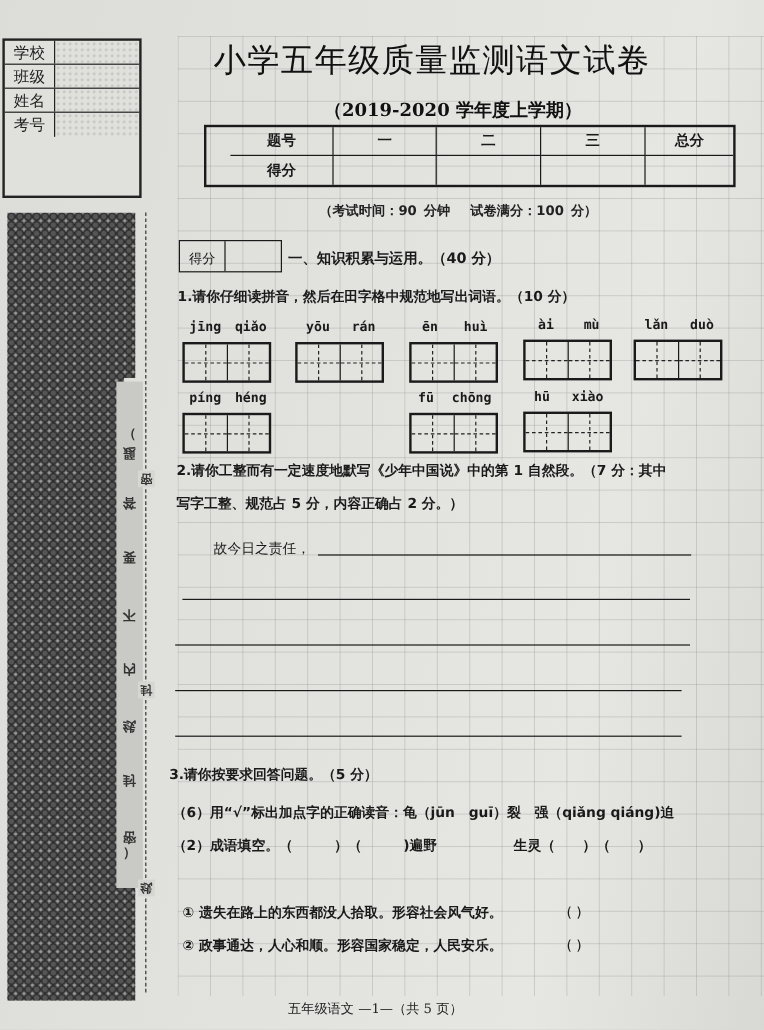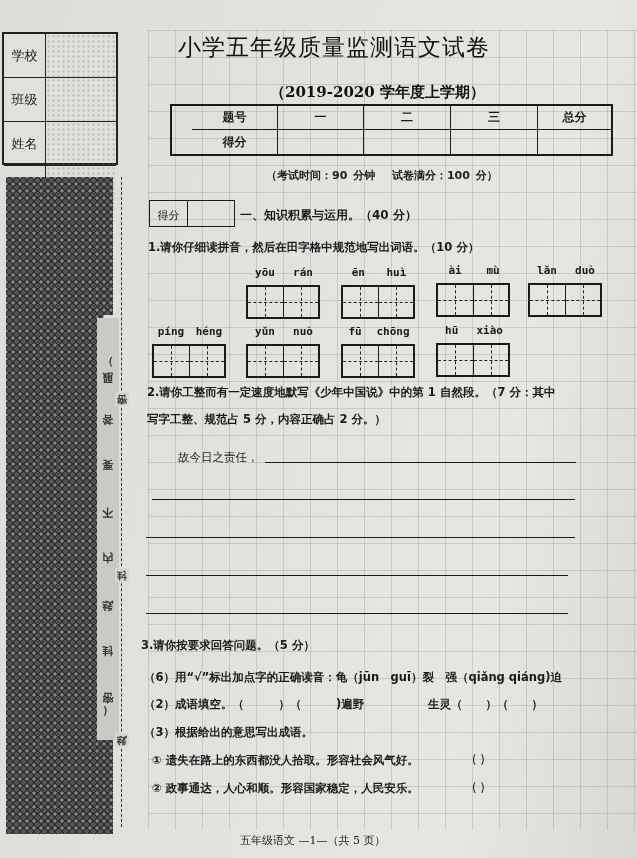--- a/index.html
+++ b/index.html
@@ -20,21 +20,21 @@
     background-image:
       linear-gradient(to right, rgba(150,150,150,0.35) 1px, transparent 1px),
       linear-gradient(to bottom, rgba(150,150,150,0.35) 1px, transparent 1px);
     background-size: 27px 27px;
   }
   
   .info-table {
     position: absolute; left: 2px; top: 32px; width: 116px; height: 133px;
     border: 2px solid #222; border-collapse: collapse; background: #e0e0dd;
   }
-  .info-row { display: flex; height: 44px; border-bottom: 1.5px solid #222; }
+  .info-row { display: flex; height: 20px; border-bottom: 1.5px solid #222; }
   .info-row:last-child { border-bottom: none; }
   .info-label {
     width: 42px; border-right: 1.5px solid #222; font-family: "DejaVu Sans", sans-serif;
     font-size: 13px; display: flex; align-items: center; justify-content: center; color: #222;
   }
   .info-value {
     flex: 1;
     background-image: radial-gradient(circle, rgba(120,120,120,0.25) 1px, transparent 1.5px);
     background-size: 5px 5px;
   }
@@ -65,21 +65,21 @@
   .seal-mark {
     position: absolute; left: 115px; width: 14px; text-align: center;
     font-family: "DejaVu Sans", sans-serif; font-size: 10px; font-weight: bold; color: #333;
     background: #d6d6d3;
     transform: rotate(180deg) scaleX(-1);
   }
 
   
   .title {
     position: absolute; left: 178px; top: 32px; font-family: "DejaVu Sans", sans-serif;
-    font-size: 23px; letter-spacing: 1px; color: #111; font-weight: normal;
+    font-size: 27px; letter-spacing: 1px; color: #111; font-weight: normal;
   }
   .subtitle {
     position: absolute; left: 270px; top: 83px; font-size: 15px; font-weight: bold; color: #111;
   }
   .score-table {
     position: absolute; left: 170px; top: 104px; width: 443px; height: 52px;
     border: 2px solid #1a1a1a; display: grid;
     grid-template-columns: 86px 86px 87px 87px 1fr; grid-template-rows: 1fr 1fr; padding-left: 20px;
   }
   .score-table .cell {
@@ -184,20 +184,30 @@
   <div class="exam-info">（考试时间：90 分钟　 试卷满分：100 分）</div>
 
   <div class="score-box">
     <div class="lbl">得分</div>
     <div style="flex:1"></div>
   </div>
   <div class="section-title">一、知识积累与运用。（40 分）</div>
 
   <div class="q" style="left:148px; top:240px;">1.请你仔细读拼音，然后在田字格中规范地写出词语。（10 分）</div>
 
+  <div class="pygroup" style="left:152px; top:266px;">
+    <div class="pinyin">
+        <span>jīng</span>
+        <span>qiǎo</span>
+      </div>
+    <div class="tzg">
+        <div class="sq"></div>
+        <div class="sq"></div>
+      </div>
+  </div>
   <div class="pygroup" style="left:246px; top:266px;">
     <div class="pinyin">
         <span>yōu</span>
         <span>rán</span>
       </div>
     <div class="tzg">
         <div class="sq"></div>
         <div class="sq"></div>
       </div>
   </div>
@@ -229,30 +239,20 @@
     <div class="tzg">
         <div class="sq"></div>
         <div class="sq"></div>
       </div>
   </div>
 
   <div class="pygroup" style="left:528px; top:264px;">
     <div class="pinyin">
         <span>lǎn</span>
         <span>duò</span>
-      </div>
-    <div class="tzg">
-        <div class="sq"></div>
-        <div class="sq"></div>
-      </div>
-  </div>
-  <div class="pygroup" style="left:246px; top:325px;">
-    <div class="pinyin">
-        <span>yǔn</span>
-        <span>nuò</span>
       </div>
     <div class="tzg">
         <div class="sq"></div>
         <div class="sq"></div>
       </div>
   </div>
   <div class="pygroup" style="left:341px; top:325px;">
     <div class="pinyin">
         <span>fū</span>
         <span>chōng</span>
@@ -279,20 +279,19 @@
   <div class="writeline" style="left:265px; top:462px; width:311px;"></div>
   <div class="writeline" style="left:152px; top:499px; width:423px;"></div>
   <div class="writeline" style="left:146px; top:537px; width:429px;"></div>
   <div class="writeline" style="left:146px; top:575px; width:422px;"></div>
   <div class="writeline" style="left:146px; top:613px; width:422px;"></div>
 
   <div class="q" style="left:141px; top:638px;">3.请你按要求回答问题。（5 分）</div>
   <div class="q" style="left:144px; top:670px;">（6）用“√”标出加点字的正确读音：龟（jūn　guī）裂　强（qiǎng qiáng)迫</div>
   <div class="q" style="left:144px; top:697px;">（2）成语填空。（　　　）（　　　)遍野</div>
   <div class="q" style="left:428px; top:697px;">生灵（　　）（　　）</div>
-  <div class="q" style="left:144px; top:725px;">（3）根据给出的意思写出成语。</div>
   <div class="q" style="left:152px; top:753px;">① 遗失在路上的东西都没人拾取。形容社会风气好。</div>
   <div class="q" style="left:472px; top:753px; font-weight:normal;">(                          )</div>
   <div class="q" style="left:152px; top:781px;">② 政事通达，人心和顺。形容国家稳定，人民安乐。</div>
   <div class="q" style="left:472px; top:781px; font-weight:normal;">(                          )</div>
 
   <div class="footer">五年级语文 —1—（共 5 页）</div>
 </div>
 
 </body></html>

